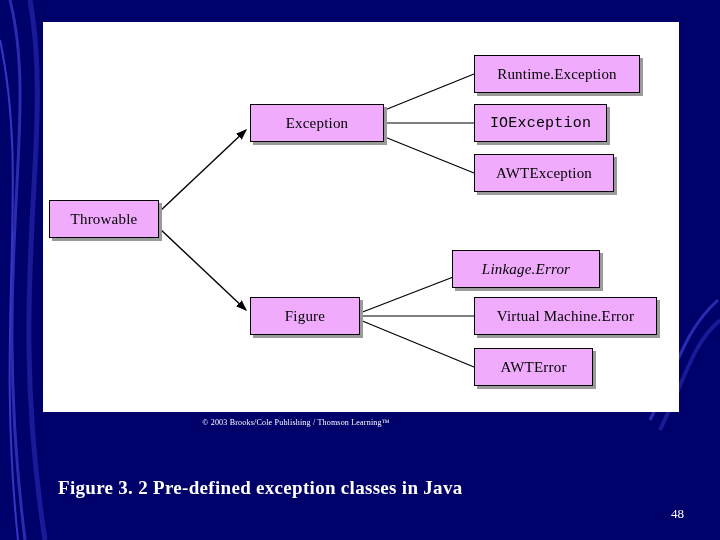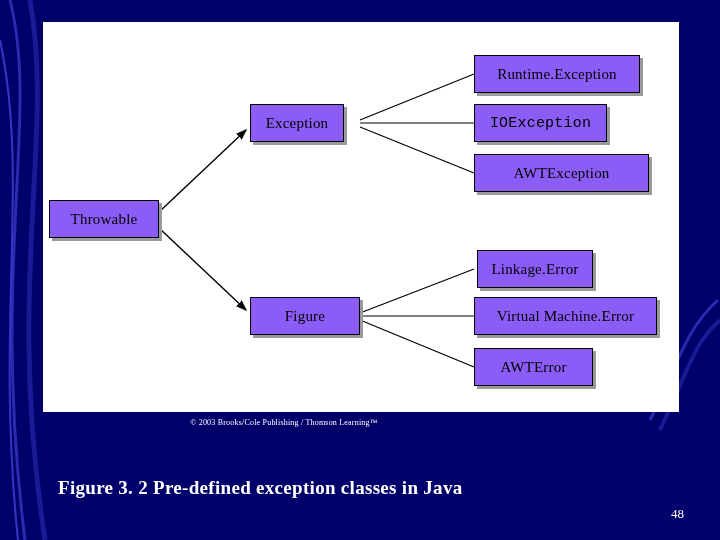--- a/index.html
+++ b/index.html
@@ -22,50 +22,50 @@
     position:absolute;
     left:43px;top:22px;
     width:636px;height:390px;
     background:#ffffff;
   }
 
   .node{
     position:absolute;
     box-sizing:border-box;
     border:1px solid #000000;
-    background:#8b5cf6;
+    background:#f0abfc;
     color:#000000;
     font-family:"Liberation Serif", serif;
     display:flex;
     align-items:center;
     justify-content:center;
     font-size:15px;
     letter-spacing:0.2px;
     white-space:nowrap;
   }
   .node.shadow{
     box-shadow:3px 3px 0 0 #9a9a9a;
   }
 
   
   #node-throwable{left:6px;top:178px;width:110px;height:38px;text-align:center;}
-  #node-exception{left:207px;top:82px;width:94px;height:38px;}
+  #node-exception{left:207px;top:82px;width:134px;height:38px;}
   #node-error{left:207px;top:275px;width:110px;height:38px;}
   #node-runtimeexception{left:431px;top:33px;width:166px;height:38px;}
   #node-ioexception{left:431px;top:82px;width:133px;height:38px;font-family:Liberation Mono, monospace;}
-  #node-awtexception{left:431px;top:132px;width:175px;height:38px;}
-  #node-linkageerror{left:434px;top:228px;width:116px;height:38px;}
+  #node-awtexception{left:431px;top:132px;width:140px;height:38px;}
+  #node-linkageerror{left:409px;top:228px;width:148px;height:38px;font-style:italic;}
   #node-virtualmachineerror{left:431px;top:275px;width:183px;height:38px;}
   #node-awterror{left:431px;top:326px;width:119px;height:38px;}
 
   .edge-layer{position:absolute;left:0;top:0;width:636px;height:390px;}
 
   .copyright{
     position:absolute;
-    left:0;top:418px;width:568px;
+    left:12px;top:418px;width:568px;
     text-align:center;
     color:#ffffff;
     font-family:"Liberation Serif", serif;
     font-size:8px;
     letter-spacing:0.2px;
   }
   .figure-caption{
     position:absolute;
     left:58px;top:462px;
     color:#ffffff;

